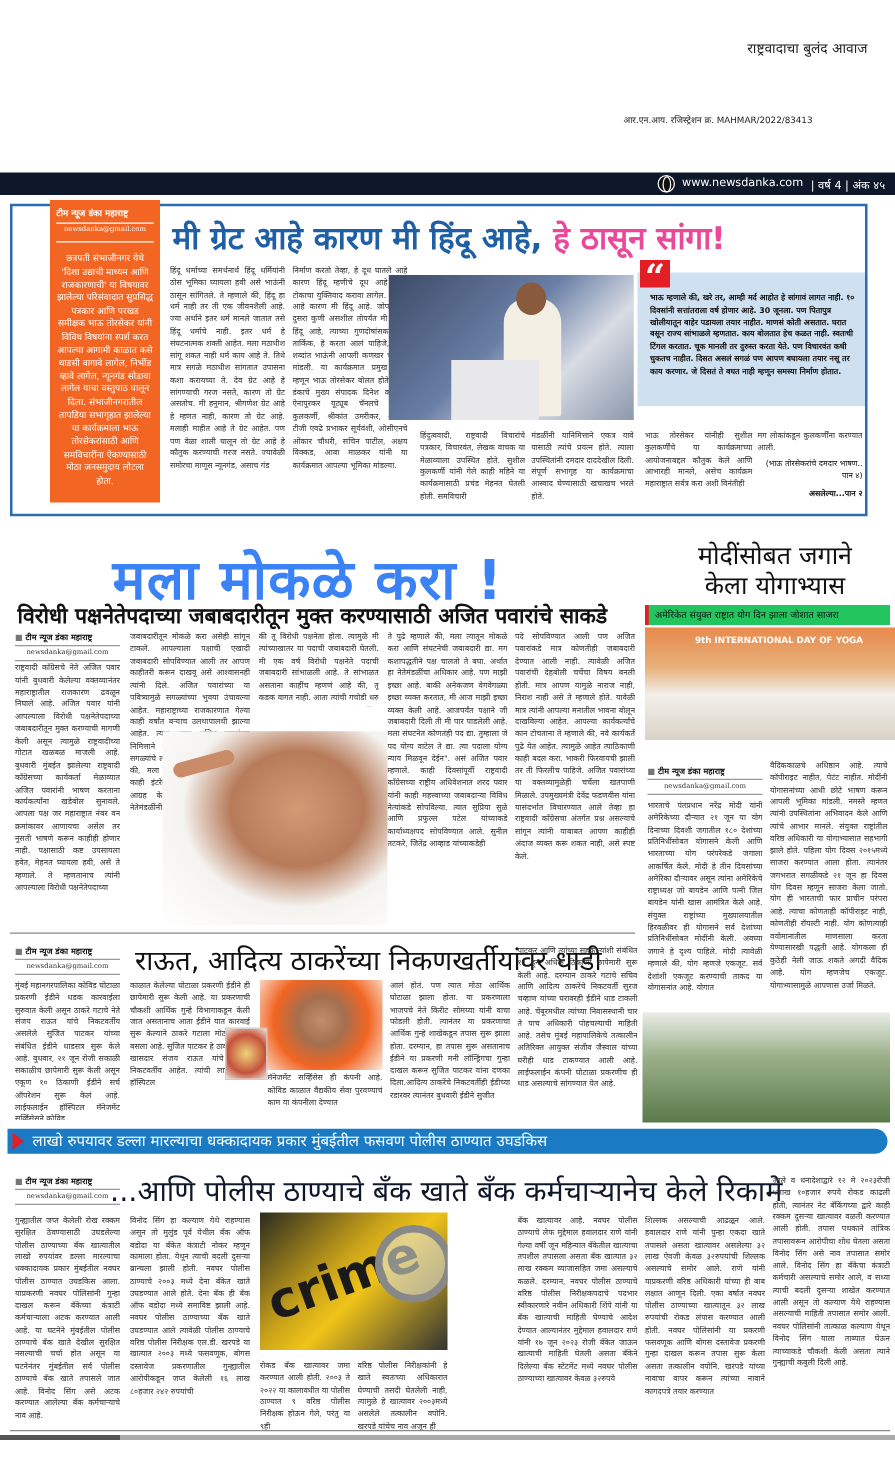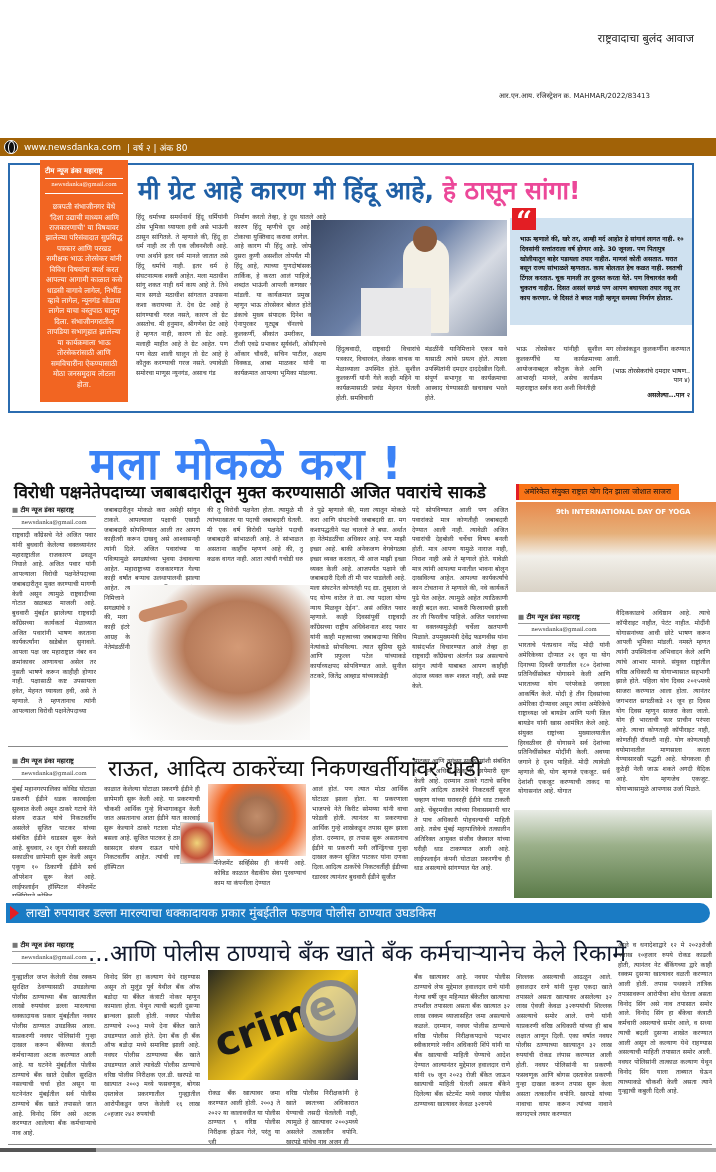--- a/index.html
+++ b/index.html
@@ -2,41 +2,41 @@
 <html><head>
 <meta charset="utf-8">
 <style>
 *{box-sizing:border-box;margin:0;padding:0}
 body{width:716px;height:1172px;background:#fff;font-family:"DejaVu Serif",serif;color:#222;overflow:hidden;position:relative}
 .abs{position:absolute}
 .masthead{left:0;top:0;width:716px;height:134px}
 .mh-title{position:absolute;left:30px;top:6px;font-family:"DejaVu Serif",serif;font-weight:bold;font-size:96px;letter-spacing:-2px;color:#111;line-height:1.15}
 .mh-tag{position:absolute;right:22px;top:30px;font-size:11px;color:#222;font-family:"DejaVu Sans",sans-serif}
 .mh-reg{position:absolute;right:66px;top:91px;font-size:7px;color:#222;font-family:"DejaVu Sans",sans-serif}
-.redbar{left:0;top:138px;width:716px;height:18px;background:#a16207;color:#fff;font-size:9px;font-family:"DejaVu Sans",sans-serif;display:flex;align-items:center;justify-content:space-between;padding:0 8px 0 4px}
+.redbar{left:0;top:138px;width:716px;height:18px;background:#0f172a;color:#fff;font-size:9px;font-family:"DejaVu Sans",sans-serif;display:flex;align-items:center;justify-content:flex-end;padding:0 8px 0 4px}
 .redbar .left{display:flex;align-items:center;gap:6px}
 .globe{width:14px;height:14px;border:1.5px solid #fff;border-radius:50%;background:#111;display:inline-block;position:relative}
 .globe:after{content:"";position:absolute;left:3px;top:0;width:5px;height:11px;border:1px solid #fff;border-radius:50%}
 .top-box{left:8px;top:163px;width:686px;height:250px;border:2px solid #2b6cb0}
 .orange{left:40px;top:160px;width:88px;height:242px;background:#f26522;color:#fff;padding:6px 5px;font-size:7.2px;line-height:1.45;text-align:center}
 .orange .byline{font-weight:bold;font-size:7px;text-align:left;border-bottom:1px solid #fff;padding-bottom:2px}
 .orange .email{font-size:5.5px;border-bottom:1px solid #fff;padding:2px 0 4px;margin-bottom:8px}
 .h-blue{left:138px;top:172px;font-family:"DejaVu Sans",sans-serif;font-weight:bold;font-size:25px;color:#1f5fa5;white-space:nowrap}
 .h-blue .dark{color:#ec4899}
 .col{font-size:6.3px;line-height:1.55;text-align:justify;color:#333}
 .quote-box{left:510px;top:218px;width:182px;height:107px;background:#cfe1f0;padding:16px 6px 4px 10px;font-size:6.3px;line-height:1.55;font-weight:bold;color:#111;font-family:"DejaVu Sans",sans-serif}
 .qmark{left:512px;top:208px;width:24px;height:22px;background:#e31e24;color:#fff;font-size:28px;line-height:28px;text-align:center;font-weight:bold;font-family:"DejaVu Serif",serif}
 .photo{background:#5a6d8a;overflow:hidden}
 .h-big{left:90px;top:432px;font-family:"DejaVu Sans",sans-serif;font-weight:900;font-size:44px;color:#3b82f6;letter-spacing:1px;white-space:nowrap}
 .h-sub{left:14px;top:480px;font-family:"DejaVu Sans",sans-serif;font-weight:bold;font-size:17px;color:#111;white-space:nowrap}
 .byl{font-size:6.5px;font-weight:bold;font-family:"DejaVu Sans",sans-serif;color:#111;border-bottom:1px solid #999;padding-bottom:2px}
 .byl:before{content:"■ ";color:#777}
 .byl-mail{font-size:5.5px;color:#333;text-align:center;border-bottom:1px solid #999;padding:2px 0 3px}
 .modi-h{left:530px;top:432px;width:180px;text-align:center;font-family:"DejaVu Sans",sans-serif;font-size:20px;line-height:1.2;color:#111}
-.modi-strip{left:516px;top:484px;width:163px;height:16px;background:#f97316;border-left:3px solid #e31e24;font-size:7.5px;font-family:"DejaVu Sans",sans-serif;line-height:16px;padding-left:5px;white-space:nowrap;color:#111}
+.modi-strip{left:516px;top:484px;width:196px;height:16px;background:#22c55e;border-left:3px solid #e31e24;font-size:7.5px;font-family:"DejaVu Sans",sans-serif;line-height:16px;padding-left:5px;white-space:nowrap;color:#111}
 .yoga-photo{background:linear-gradient(180deg,#e98a4c 0%,#e6b07a 35%,#f2f0ea 60%,#d9d2c6 100%)}
 .sep{background:#888;height:1px}
 .raut-h{left:108px;top:752px;font-family:"DejaVu Sans",sans-serif;font-size:22px;color:#111;white-space:nowrap}
 .bluebar{left:6px;top:903px;width:704px;height:20px;background:#1a7bc4;color:#fff;font-family:"DejaVu Sans",sans-serif;font-size:12px;line-height:20px;padding-left:20px;border-radius:0 10px 10px 0;white-space:nowrap}
 .bluebar .tri{position:absolute;left:4px;top:3px;width:0;height:0;border-top:7px solid transparent;border-bottom:7px solid transparent;border-left:9px solid #e31e24}
 .bank-h{left:88px;top:936px;font-family:"DejaVu Sans",sans-serif;font-size:23px;color:#0f172a;white-space:nowrap}
 .crime{background:linear-gradient(135deg,#2b2b1f 0%,#c9a21a 40%,#f0c419 55%,#333 100%)}
 .bottombar{left:0;top:1148px;width:716px;height:4px;background:#aaa}
 .bottombar .dark{width:96px;height:4px;background:#555}
 .cont{font-size:6.3px;font-family:"DejaVu Sans",sans-serif;text-align:right;color:#111}
@@ -46,21 +46,21 @@
 
 <div class="abs masthead">
   <div class="mh-tag">राष्ट्रवादाचा बुलंद आवाज</div>
   <div class="mh-reg">आर.एन.आय. रजिस्ट्रेशन क्र. MAHMAR/2022/83413</div>
 </div>
 
 <div class="abs redbar">
   <div class="left">
     <span class="globe"></span>
     <span>www.newsdanka.com</span>
-    <span>| वर्ष २ | अंक 80</span>
+    <span>| वर्ष 4 | अंक ४५</span>
   </div>
 </div>
 
 <div class="abs top-box"></div>
 <div class="abs orange">
   <div class="byline">टीम न्यूज डंका महाराष्ट्र</div>
   <div class="email">newsdanka@gmail.com</div>
   <div>छत्रपती संभाजीनगर येथे 'दिशा उद्याची माध्यम आणि राजकारणाची' या विषयावर झालेल्या परिसंवादात सुप्रसिद्ध पत्रकार आणि परखड समीक्षक भाऊ तोरसेकर यांनी विविध विषयांना स्पर्श करत आपल्या आगामी काळात कसे धाडसी वागावे लागेल, निर्भीड व्हावे लागेल, न्यूनगंड सोडावा लागेल याचा वस्तुपाठ घालून दिला. संभाजीनगरातील तापडिया सभागृहात झालेल्या या कार्यक्रमाला भाऊ तोरसेकरांसाठी आणि समविचारींना ऐकण्यासाठी मोठा जनसमुदाय लोटला होता.</div>
 </div>
 <div class="abs h-blue">
@@ -91,20 +91,22 @@
 <div class="abs col" style="left:12px;top:530px;width:84px;height:210px;overflow:hidden">राष्ट्रवादी काँग्रेसचे नेते अजित पवार यांनी बुधवारी केलेल्या वक्तव्यानंतर महाराष्ट्रातील राजकारण ढवळून निघाले आहे. अजित पवार यांनी आपल्याला विरोधी पक्षनेतेपदाच्या जबाबदारीतून मुक्त करण्याची मागणी केली असून त्यामुळे राष्ट्रवादीच्या गोटात खळबळ माजली आहे. बुधवारी मुंबईत झालेल्या राष्ट्रवादी काँग्रेसच्या कार्यकर्ता मेळाव्यात अजित पवारांनी भाषण करताना कार्यकर्त्यांना खडेबोल सुनावले. आपला पक्ष जर महाराष्ट्रात नंबर वन क्रमांकावर आणायचा असेल तर नुसती भाषणे करून काहीही होणार नाही. पक्षासाठी कष्ट उपसायला हवेत, मेहनत घ्यायला हवी, असे ते म्हणाले. ते म्हणतानाच त्यांनी आपल्याला विरोधी पक्षनेतेपदाच्या</div>
 <div class="abs col" style="left:104px;top:505px;width:96px;height:170px;overflow:hidden">जबाबदारीतून मोकळे करा असेही सांगून टाकले. आपल्याला पक्षाची एखादी जबाबदारी सोपविण्यात आली तर आपण काहीतरी करून दाखवू असे आश्वासनही त्यांनी दिले. अजित पवारांच्या या पवित्र्यामुळे सगळ्यांच्या भुवया उंचावल्या आहेत. महाराष्ट्राच्या राजकारणात गेल्या काही वर्षांत बऱ्याच उलथापालथी झाल्या आहेत. त्यात आता अजित पवारांच्या निमित्ताने काय वेगळे घडणार याकडे सगळ्यांचे लक्ष आहे. अजित पवार म्हणाले की, मला विरोधी पक्षनेतेपदामध्ये फार काही इंटरेस्ट नव्हता. पण आमदारांनी आग्रह केला, त्यांनी सह्या केल्या, नेतेमंडळींनी देखील सांगितलं</div>
 <div class="abs col" style="left:207px;top:505px;width:96px;height:60px;overflow:hidden">की तू विरोधी पक्षनेता होता. त्यामुळे मी त्यांच्याखातर या पदाची जबाबदारी घेतली. मी एक वर्ष विरोधी पक्षनेते पदाची जबाबदारी सांभाळली आहे. ते सांभाळत असताना काहींच म्हणणं आहे की, तू कडक वागत नाही. आता त्यांची गचोडी धरु का? पण आता बस झालं", असं अजित पवार म्हणाले.</div>
 <div class="abs photo" style="left:130px;top:585px;width:180px;height:155px;background:radial-gradient(ellipse at 60% 40%,#d49a76 0%,#b77b5a 35%,#f5f3f0 60%,#fff 100%)">
   <div style="position:absolute;left:8px;top:20px;width:50px;height:12px;background:#c98b68;border-radius:6px;transform:rotate(-15deg)"></div>
 </div>
 <div class="abs col" style="left:310px;top:505px;width:96px;height:235px;overflow:hidden">ते पुढे म्हणाले की, मला त्यातून मोकळे करा आणि संघटनेची जबाबदारी द्या. मग कशापद्धतीने पक्ष चालतो ते बघा. अर्थात हा नेतेमंडळींचा अधिकार आहे. पण माझी इच्छा आहे. बाकी अनेकजण वेगवेगळ्या इच्छा व्यक्त करतात, मी आज माझी इच्छा व्यक्त केली आहे. आजपर्यंत पक्षाने जी जबाबदारी दिली ती मी पार पाडलेली आहे. मला संघटनेत कोणतंही पद द्या. तुम्हाला जे पद योग्य वाटेल ते द्या. त्या पदाला योग्य न्याय मिळवून देईन". असं अजित पवार म्हणाले. काही दिवसांपूर्वी राष्ट्रवादी काँग्रेसच्या राष्ट्रीय अधिवेशनात शरद पवार यांनी काही महत्त्वाच्या जबाबदाऱ्या विविध नेत्यांकडे सोपविल्या. त्यात सुप्रिया सुळे आणि प्रफुल्ल पटेल यांच्याकडे कार्याध्यक्षपद सोपविण्यात आले. सुनील तटकरे, जितेंद्र आव्हाड यांच्याकडेही</div>
 <div class="abs col" style="left:412px;top:505px;width:96px;height:235px;overflow:hidden">पदे सोपविण्यात आली पण अजित पवारांकडे मात्र कोणतीही जबाबदारी देण्यात आली नाही. त्यावेळी अजित पवारांची देहबोली चर्चेचा विषय बनली होती. मात्र आपण यामुळे नाराज नाही, निराश नाही असे ते म्हणाले होते. यावेळी मात्र त्यांनी आपल्या मनातील भावना बोलून दाखविल्या आहेत. आपल्या कार्यकर्त्यांचे कान टोचताना ते म्हणाले की, नवे कार्यकर्ते पुढे येत आहेत. त्यामुळे आहेत त्याठिकाणी काही बदल करा. भाकरी फिरवायची झाली तर ती फिरलीच पाहिजे. अजित पवारांच्या या वक्तव्यामुळेही चर्चेला खतपाणी मिळाले. उपमुख्यमंत्री देवेंद्र फडणवीस यांना यासंदर्भात विचारण्यात आले तेव्हा हा राष्ट्रवादी काँग्रेसचा अंतर्गत प्रश्न असल्याचे सांगून त्यांनी याबाबत आपण काहीही अंदाज व्यक्त करू शकत नाही, असे स्पष्ट केले.</div>
 
 <div class="abs modi-h">
+  <div>मोदींसोबत जगाने</div>
+  <div>केला योगाभ्यास</div>
 </div>
 <div class="abs modi-strip">अमेरिकेत संयुक्त राष्ट्रात योग दिन झाला जोशात साजरा</div>
 <div class="abs yoga-photo" style="left:516px;top:502px;width:224px;height:90px">
   <div style="position:absolute;left:40px;top:6px;color:#fff;font-size:7px;font-family:'DejaVu Sans',sans-serif;font-weight:bold">9th INTERNATIONAL DAY OF YOGA</div>
 </div>
 <div class="abs" style="left:518px;top:612px;width:92px">
   <div class="byl">टीम न्यूज डंका महाराष्ट्र</div>
   <div class="byl-mail">newsdanka@gmail.com</div>
 </div>
 <div class="abs col" style="left:518px;top:640px;width:92px;height:170px;overflow:hidden">भारताचे पंतप्रधान नरेंद्र मोदी यांनी अमेरिकेच्या दौऱ्यात २१ जून या योग दिनाच्या दिवशी जगातील १८० देशांच्या प्रतिनिधींसोबत योगासने केली आणि भारताच्या योग परंपरेकडे जगाला आकर्षित केले. मोदी हे तीन दिवसांच्या अमेरिका दौऱ्यावर असून त्यांना अमेरिकेचे राष्ट्राध्यक्ष जो बायडेन आणि पत्नी जिल बायडेन यांनी खास आमंत्रित केले आहे. संयुक्त राष्ट्रांच्या मुख्यालयातील हिरवळीवर ही योगासने सर्व देशांच्या प्रतिनिधींसोबत मोदींनी केली. अवघ्या जगाने हे दृश्य पाहिले. मोदी त्यावेळी म्हणाले की, योग म्हणजे एकजूट. सर्व देशांशी एकजूट करण्याची ताकद या योगासनांत आहे. योगात</div>
@@ -120,21 +122,21 @@
 <div class="abs col" style="left:12px;top:784px;width:84px;height:112px;overflow:hidden">मुंबई महानगरपालिका कोविड घोटाळा प्रकरणी ईडीने धडक कारवाईला सुरुवात केली असून ठाकरे गटाचे नेते संजय राऊत यांचे निकटवर्तीय असलेले सुजित पाटकर यांच्या संबंधित ईडीने धाडसत्र सुरू केले आहे. बुधवार, २१ जून रोजी सकाळी सकाळीच छापेमारी सुरू केली असून एकूण १० ठिकाणी ईडीने सर्च ऑपरेशन सुरू केलं आहे. लाईफलाईन हॉस्पिटल मॅनेजमेंट सर्व्हिसेसने कोविड</div>
 <div class="abs col" style="left:104px;top:784px;width:96px;height:112px;overflow:hidden">काळात केलेल्या घोटाळा प्रकरणी ईडीने ही छापेमारी सुरू केली आहे. या प्रकरणाची चौकशी आर्थिक गुन्हे विभागाकडून केली जात असतानाच आता ईडीने यात कारवाई सुरू केल्याने ठाकरे गटाला मोठा धक्का बसला आहे. सुजित पाटकर हे ठाकरे गटाचे खासदार संजय राऊत यांचे अत्यंत निकटवर्तीय आहेत. त्यांची लाईफलाईन हॉस्पिटल</div>
 <div class="abs photo" style="left:208px;top:784px;width:98px;height:72px;background:radial-gradient(circle at 50% 45%,#c18d6b 0%,#a46f4f 30%,#f26522 60%,#fbe9de 100%)"></div>
 <div class="abs" style="left:180px;top:822px;width:34px;height:42px;background:radial-gradient(circle,#f0d47a 0%,#c4523b 60%,#f3e6d8 100%);border:1px solid #ccc"></div>
 <div class="abs col" style="left:214px;top:858px;width:92px;height:38px;overflow:hidden">मॅनेजमेंट सर्व्हिसेस ही कंपनी आहे. कोविड काळात वैद्यकीय सेवा पुरवण्याचं काम या कंपनीला देण्यात</div>
 <div class="abs col" style="left:312px;top:784px;width:96px;height:112px;overflow:hidden">आलं होतं. पण त्यात मोठा आर्थिक घोटाळा झाला होता. या प्रकरणाला भाजपचे नेते किरीट सोमय्या यांनी वाचा फोडली होती. त्यानंतर या प्रकरणाचा आर्थिक गुन्हे शाखेकडून तपास सुरू झाला होता. दरम्यान, हा तपास सुरू असतानाच ईडीने या प्रकरणी मनी लॉन्ड्रिंगचा गुन्हा दाखल करून सुजित पाटकर यांना दणका दिला.आदित्य ठाकरेंचे निकटवर्तीही ईडीच्या रडारवर त्यानंतर बुधवारी ईडीने सुजीत</div>
 <div class="abs col" style="left:414px;top:756px;width:96px;height:140px;overflow:hidden">पाटकर आणि त्यांच्या सहकाऱ्यांशी संबंधित १० हून अधिक ठिकाणी छापेमारी सुरू केली आहे. दरम्यान ठाकरे गटाचे सचिव आणि आदित्य ठाकरेंचे निकटवर्ती सुरज चव्हाण यांच्या घरावरही ईडीने धाड टाकली आहे. चेंबूरमधील त्यांच्या निवासस्थानी चार ते पाच अधिकारी पोहचल्याची माहिती आहे. तसेच मुंबई महापालिकेचे तत्कालीन अतिरिक्त आयुक्त संजीव जैस्वाल यांच्या घरीही धाड टाकण्यात आली आहे. लाईफलाईन कंपनी घोटाळा प्रकरणीच ही धाड असल्याचे सांगण्यात येत आहे.</div>
 
 <div class="abs bluebar">
   <span class="tri"></span>
-  <span>लाखो रुपयावर डल्ला मारल्याचा धक्कादायक प्रकार मुंबईतील फडणव पोलीस ठाण्यात उघडकिस</span>
+  <span>लाखो रुपयावर डल्ला मारल्याचा धक्कादायक प्रकार मुंबईतील फसवण पोलीस ठाण्यात उघडकिस</span>
 </div>
 <div class="abs" style="left:12px;top:940px;width:84px">
   <div class="byl">टीम न्यूज डंका महाराष्ट्र</div>
   <div class="byl-mail">newsdanka@gmail.com</div>
 </div>
 <div class="abs bank-h">...आणि पोलीस ठाण्याचे बँक खाते बँक कर्मचाऱ्यानेच केले रिकामे</div>
 <div class="abs col" style="left:12px;top:972px;width:84px;height:170px;overflow:hidden">गुन्ह्यातील जप्त केलेली रोख रक्कम सुरक्षित ठेवण्यासाठी उघडलेल्या पोलीस ठाण्याच्या बँक खात्यातील लाखो रुपयांवर डल्ला मारल्याचा धक्कादायक प्रकार मुंबईतील नवघर पोलीस ठाण्यात उघडकिस आला. याप्रकरणी नवघर पोलिसांनी गुन्हा दाखल करून बँकेच्या कंत्राटी कर्मचाऱ्याला अटक करण्यात आली आहे. या घटनेने मुंबईतील पोलीस ठाण्याचे बँक खाते देखील सुरक्षित नसल्याची चर्चा होत असून या घटनेनंतर मुंबईतील सर्व पोलीस ठाण्याचे बँक खाते तपासले जात आहे. विनोद सिंग असे अटक करण्यात आलेल्या बँक कर्मचाऱ्याचे नाव आहे.</div>
 <div class="abs col" style="left:104px;top:972px;width:96px;height:170px;overflow:hidden">विनोद सिंग हा कल्याण येथे राहण्यास असून तो मुलुंड पूर्व येथील बँक ऑफ बडोदा या बँकेत कंत्राटी नोकर म्हणून कामाला होता. येथून त्याची बदली दुसऱ्या ब्रान्चला झाली होती. नवघर पोलीस ठाण्याचे २००३ मध्ये देना बँकेत खाते उघडण्यात आले होते. देना बँक ही बँक ऑफ बडोदा मध्ये समाविष्ट झाली आहे. नवघर पोलीस ठाण्याच्या बँक खाते उघडण्यात आले त्यावेळी पोलीस ठाण्याचे वरिष्ठ पोलीस निरीक्षक एल.डी. खरपडे या खात्यात २००३ मध्ये फसवणूक, बोगस दस्तावेज प्रकरणातील गुन्ह्यातील आरोपीकडून जप्त केलेली १६ लाख ८०हजार २४२ रुपयांची</div>
 <div class="abs crime" style="left:208px;top:970px;width:150px;height:110px;overflow:hidden">
   <div style="position:absolute;left:4px;top:30px;font-family:'DejaVu Sans',sans-serif;font-weight:bold;font-size:40px;color:#1a1a1a;transform:rotate(-20deg)">crime</div>

